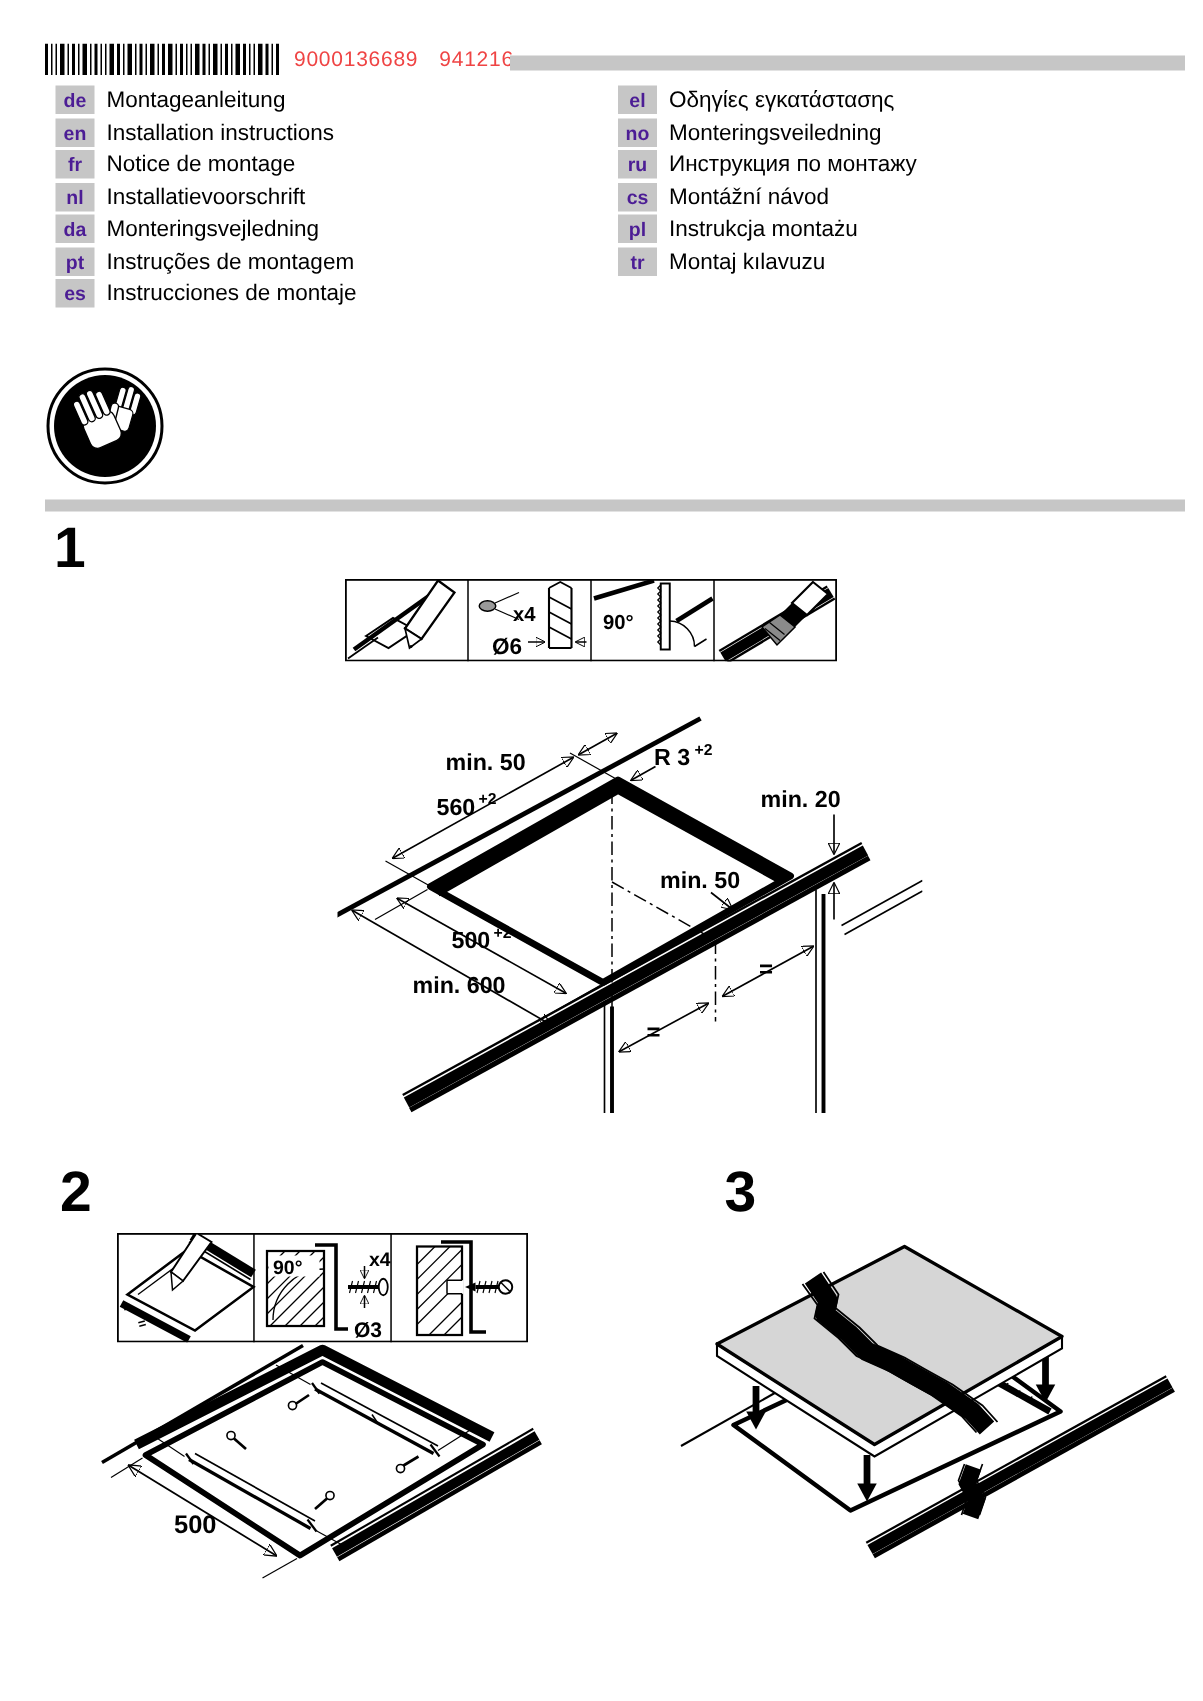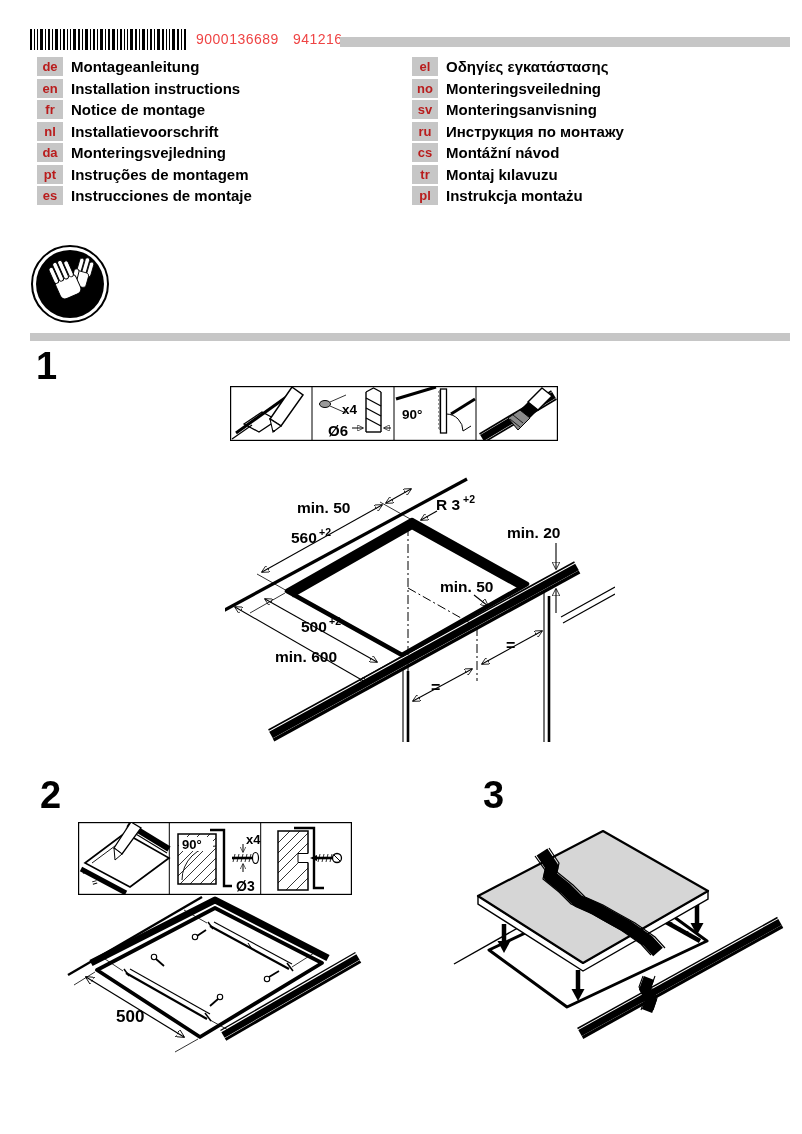--- a/index.html
+++ b/index.html
@@ -7,22 +7,22 @@
   .abs{position:absolute;}
   .graybar{background:#c6c6c6;}
   
   #barcode-num{left:196px;top:31px;font-size:14px;letter-spacing:.5px;color:#ef4444;}
   #barcode-num span{margin-right:14px;}
   
   .langcol{top:56px;}
   #langcol-left{left:37px;}
   #langcol-right{left:412px;}
   .langrow{display:flex;align-items:center;height:21.5px;}
-  .langbadge{width:26px;height:19px;background:#c6c6c6;color:#b91c1c;font-weight:bold;font-size:13px;display:flex;align-items:center;justify-content:center;margin-right:8px;flex:0 0 auto;}
-  .langlabel{font-weight:bold;font-size:15px;white-space:nowrap;}
+  .langbadge{width:26px;height:19px;background:#c6c6c6;color:#4c1d95;font-weight:bold;font-size:13px;display:flex;align-items:center;justify-content:center;margin-right:8px;flex:0 0 auto;}
+  .langlabel{font-weight:normal;font-size:15px;white-space:nowrap;}
   
   .secnum{font-size:38px;font-weight:bold;line-height:1;}
   
   svg{display:block;}
   svg line, svg path, svg polyline{stroke:#000;fill:none;}
   svg text{fill:#000;font-family:"Liberation Sans",sans-serif;font-weight:bold;stroke:none;}
 </style>
 </head>
 <body>
 
@@ -110,38 +110,34 @@
 <div class="abs langcol" id="langcol-right">
   <div class="langrow">
       <span class="langbadge">el</span>
       <span class="langlabel">Οδηγίες εγκατάστασης</span>
     </div>
   <div class="langrow">
       <span class="langbadge">no</span>
       <span class="langlabel">Monteringsveiledning</span>
     </div>
   <div class="langrow">
-      <span class="langbadge">sv</span>
-      <span class="langlabel">Monteringsanvisning</span>
-    </div>
-  <div class="langrow">
       <span class="langbadge">ru</span>
       <span class="langlabel">Инструкция по монтажу</span>
     </div>
   <div class="langrow">
       <span class="langbadge">cs</span>
       <span class="langlabel">Montážní návod</span>
     </div>
   <div class="langrow">
+      <span class="langbadge">pl</span>
+      <span class="langlabel">Instrukcja montażu</span>
+    </div>
+  <div class="langrow">
       <span class="langbadge">tr</span>
       <span class="langlabel">Montaj kılavuzu</span>
-    </div>
-  <div class="langrow">
-      <span class="langbadge">pl</span>
-      <span class="langlabel">Instrukcja montażu</span>
     </div>
 </div>
 
 <svg class="abs" style="left:30px;top:244px" width="80" height="80" viewBox="0 0 80 80">
   <circle cx="40" cy="40" r="38" fill="#fff" stroke="#000" stroke-width="2"></circle>
   <circle cx="40" cy="40" r="34" fill="#000" stroke="none"></circle>
 
   <g transform="translate(53,30) rotate(16)" fill="#fff" stroke="#000" stroke-width="0.8">
     <rect x="-7" y="-15" width="4.4" height="16" rx="2.2"></rect>
     <rect x="-1.8" y="-17" width="4.4" height="18" rx="2.2"></rect>

